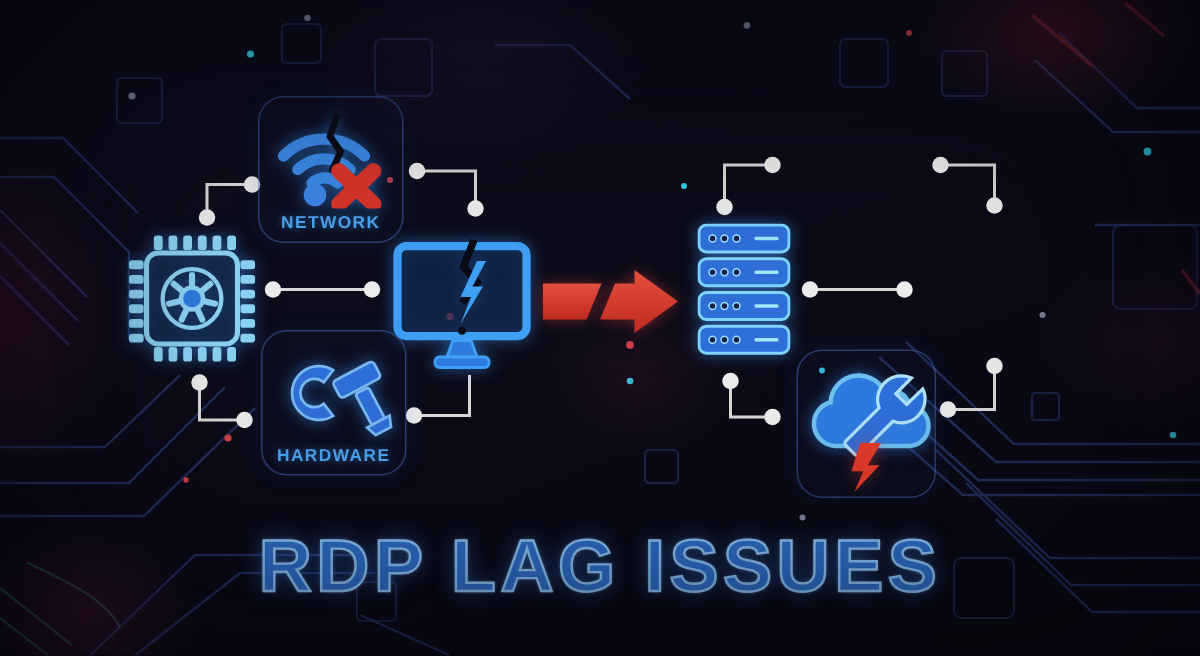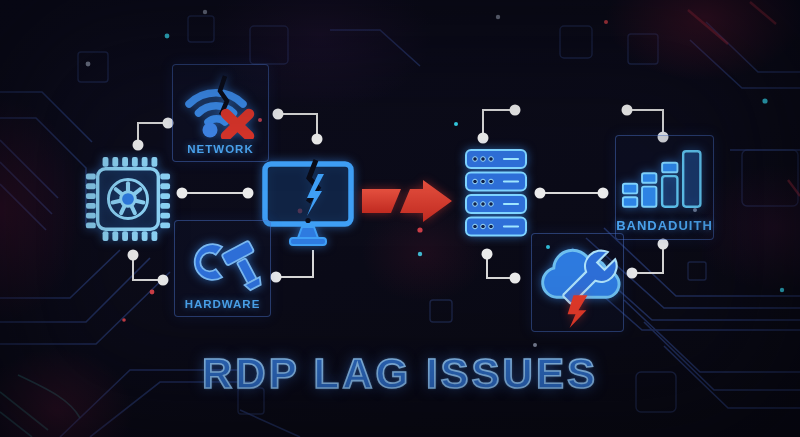--- a/index.html
+++ b/index.html
@@ -13,33 +13,33 @@
     background:
       radial-gradient(140px 90px at 88% 4%, rgba(168,32,64,.30), transparent 70%),
       radial-gradient(120px 160px at 0% 48%, rgba(150,24,70,.26), transparent 70%),
       radial-gradient(110px 90px at 7% 94%, rgba(170,36,80,.22), transparent 70%),
       radial-gradient(90px 70px at 53% 58%, rgba(140,30,60,.14), transparent 70%),
       radial-gradient(160px 110px at 40% 8%, rgba(90,40,110,.18), transparent 70%),
       radial-gradient(120px 90px at 97% 52%, rgba(130,30,90,.16), transparent 70%);
   }
   #vignette{box-shadow:inset 0 0 130px 35px rgba(4,4,10,.6);}
   .card{
-    position:absolute;border:1.5px solid rgba(78,120,210,.45);border-radius:4px;
+    position:absolute;border:1.5px solid rgba(78,120,210,.45);border-radius:17px;
     background:rgba(28,44,92,.12);box-shadow:0 0 14px rgba(40,90,200,.12);
   }
   .card .label{
     position:absolute;left:0;right:0;bottom:6px;text-align:center;
     font-weight:bold;font-size:11.5px;letter-spacing:1px;color:#4ba4ee;
     text-shadow:0 0 6px rgba(70,160,255,.55);
   }
   .icon-glow{filter:drop-shadow(0 0 5px rgba(60,150,255,.55));}
   .red-glow{filter:drop-shadow(0 0 5px rgba(230,60,50,.45));}
   #title{
     position:absolute;left:0;right:0;top:350px;text-align:center;z-index:6;
-    font-size:42px;font-weight:bold;letter-spacing:3px;color:#2f6fc9;
+    font-size:49px;font-weight:bold;letter-spacing:3px;color:#2f6fc9;
     -webkit-text-stroke:1.6px #8ec4f5;
     text-shadow:0 0 14px rgba(60,130,240,.55), 0 0 3px rgba(140,200,255,.6);
   }
 </style>
 </head>
 <body>
 
 <div id="stage">
 
   <svg class="layer" id="circuits" width="800" height="437" viewBox="0 0 800 437">
@@ -265,36 +265,20 @@
     </g>
     <g stroke="#9fe6ff" stroke-width="2.2" stroke-linecap="round">
       <line x1="39" y1="10" x2="53" y2="10"></line>
       <line x1="39" y1="32.5" x2="53" y2="32.5"></line>
       <line x1="39" y1="55" x2="53" y2="55"></line>
       <line x1="39" y1="77.5" x2="53" y2="77.5"></line>
     </g>
   </svg>
 
 
-  <div class="card" style="left:615px;top:135px;width:97px;height:103px;z-index:4">
-    <svg class="icon-glow" width="88" height="62" viewBox="0 0 92 62" style="position:absolute;left:5px;top:12px">
-      <g fill="#2e86e8" stroke="#7fd4ff" stroke-width="2">
-        <rect x="2" y="36" width="15" height="10" rx="2"></rect>
-        <rect x="2" y="50" width="15" height="10" rx="2"></rect>
-        <rect x="22" y="25" width="15" height="10" rx="2"></rect>
-        <rect x="22" y="39" width="15" height="21" rx="2"></rect>
-        <rect x="43" y="14" width="16" height="10" rx="2"></rect>
-      </g>
-      <g fill="rgba(40,100,190,.3)" stroke="#5fc4f0" stroke-width="2.5">
-        <rect x="43" y="28" width="16" height="32" rx="3"></rect>
-        <rect x="65" y="2" width="18" height="58" rx="3"></rect>
-      </g>
-    </svg>
-    <div class="label" style="font-size:13px">BANDADUITH</div>
-  </div>
 
   <div class="card" style="left:531px;top:233px;width:91px;height:97px;z-index:4">
     <svg width="91" height="97" viewBox="0 0 92 98" style="position:absolute;left:0;top:0">
       <path class="icon-glow" d="M25,64 a15,15 0 0 1 -3,-29.5 a19,19 0 0 1 36,-7.5 a13,13 0 0 1 17,10 a12,12 0 0 1 -1,27 z" fill="#2e7be0" stroke="#6fc0f0" stroke-width="3"></path>
       <path transform="translate(88,14) scale(-2.45,2.45)" d="M22.7 19l-9.1-9.1c.9-2.3.4-5-1.5-6.9-2-2-5-2.4-7.4-1.3L9 6 6 9 1.6 4.7C.4 7.1.9 10.1 2.9 12.1c1.9 1.9 4.6 2.4 6.9 1.5l9.1 9.1c.4.4 1 .4 1.4 0l2.3-2.3c.5-.4.5-1.1.1-1.4z" fill="#2e6fd8" stroke="#aee2fa" stroke-width="0.9"></path>
       <polygon class="red-glow" points="42,62 56,62 47,77 55,77 38,95 44,81 36,81" fill="#e23a2a"></polygon>
     </svg>
   </div>
 
   <div id="title">RDP LAG ISSUES</div>

